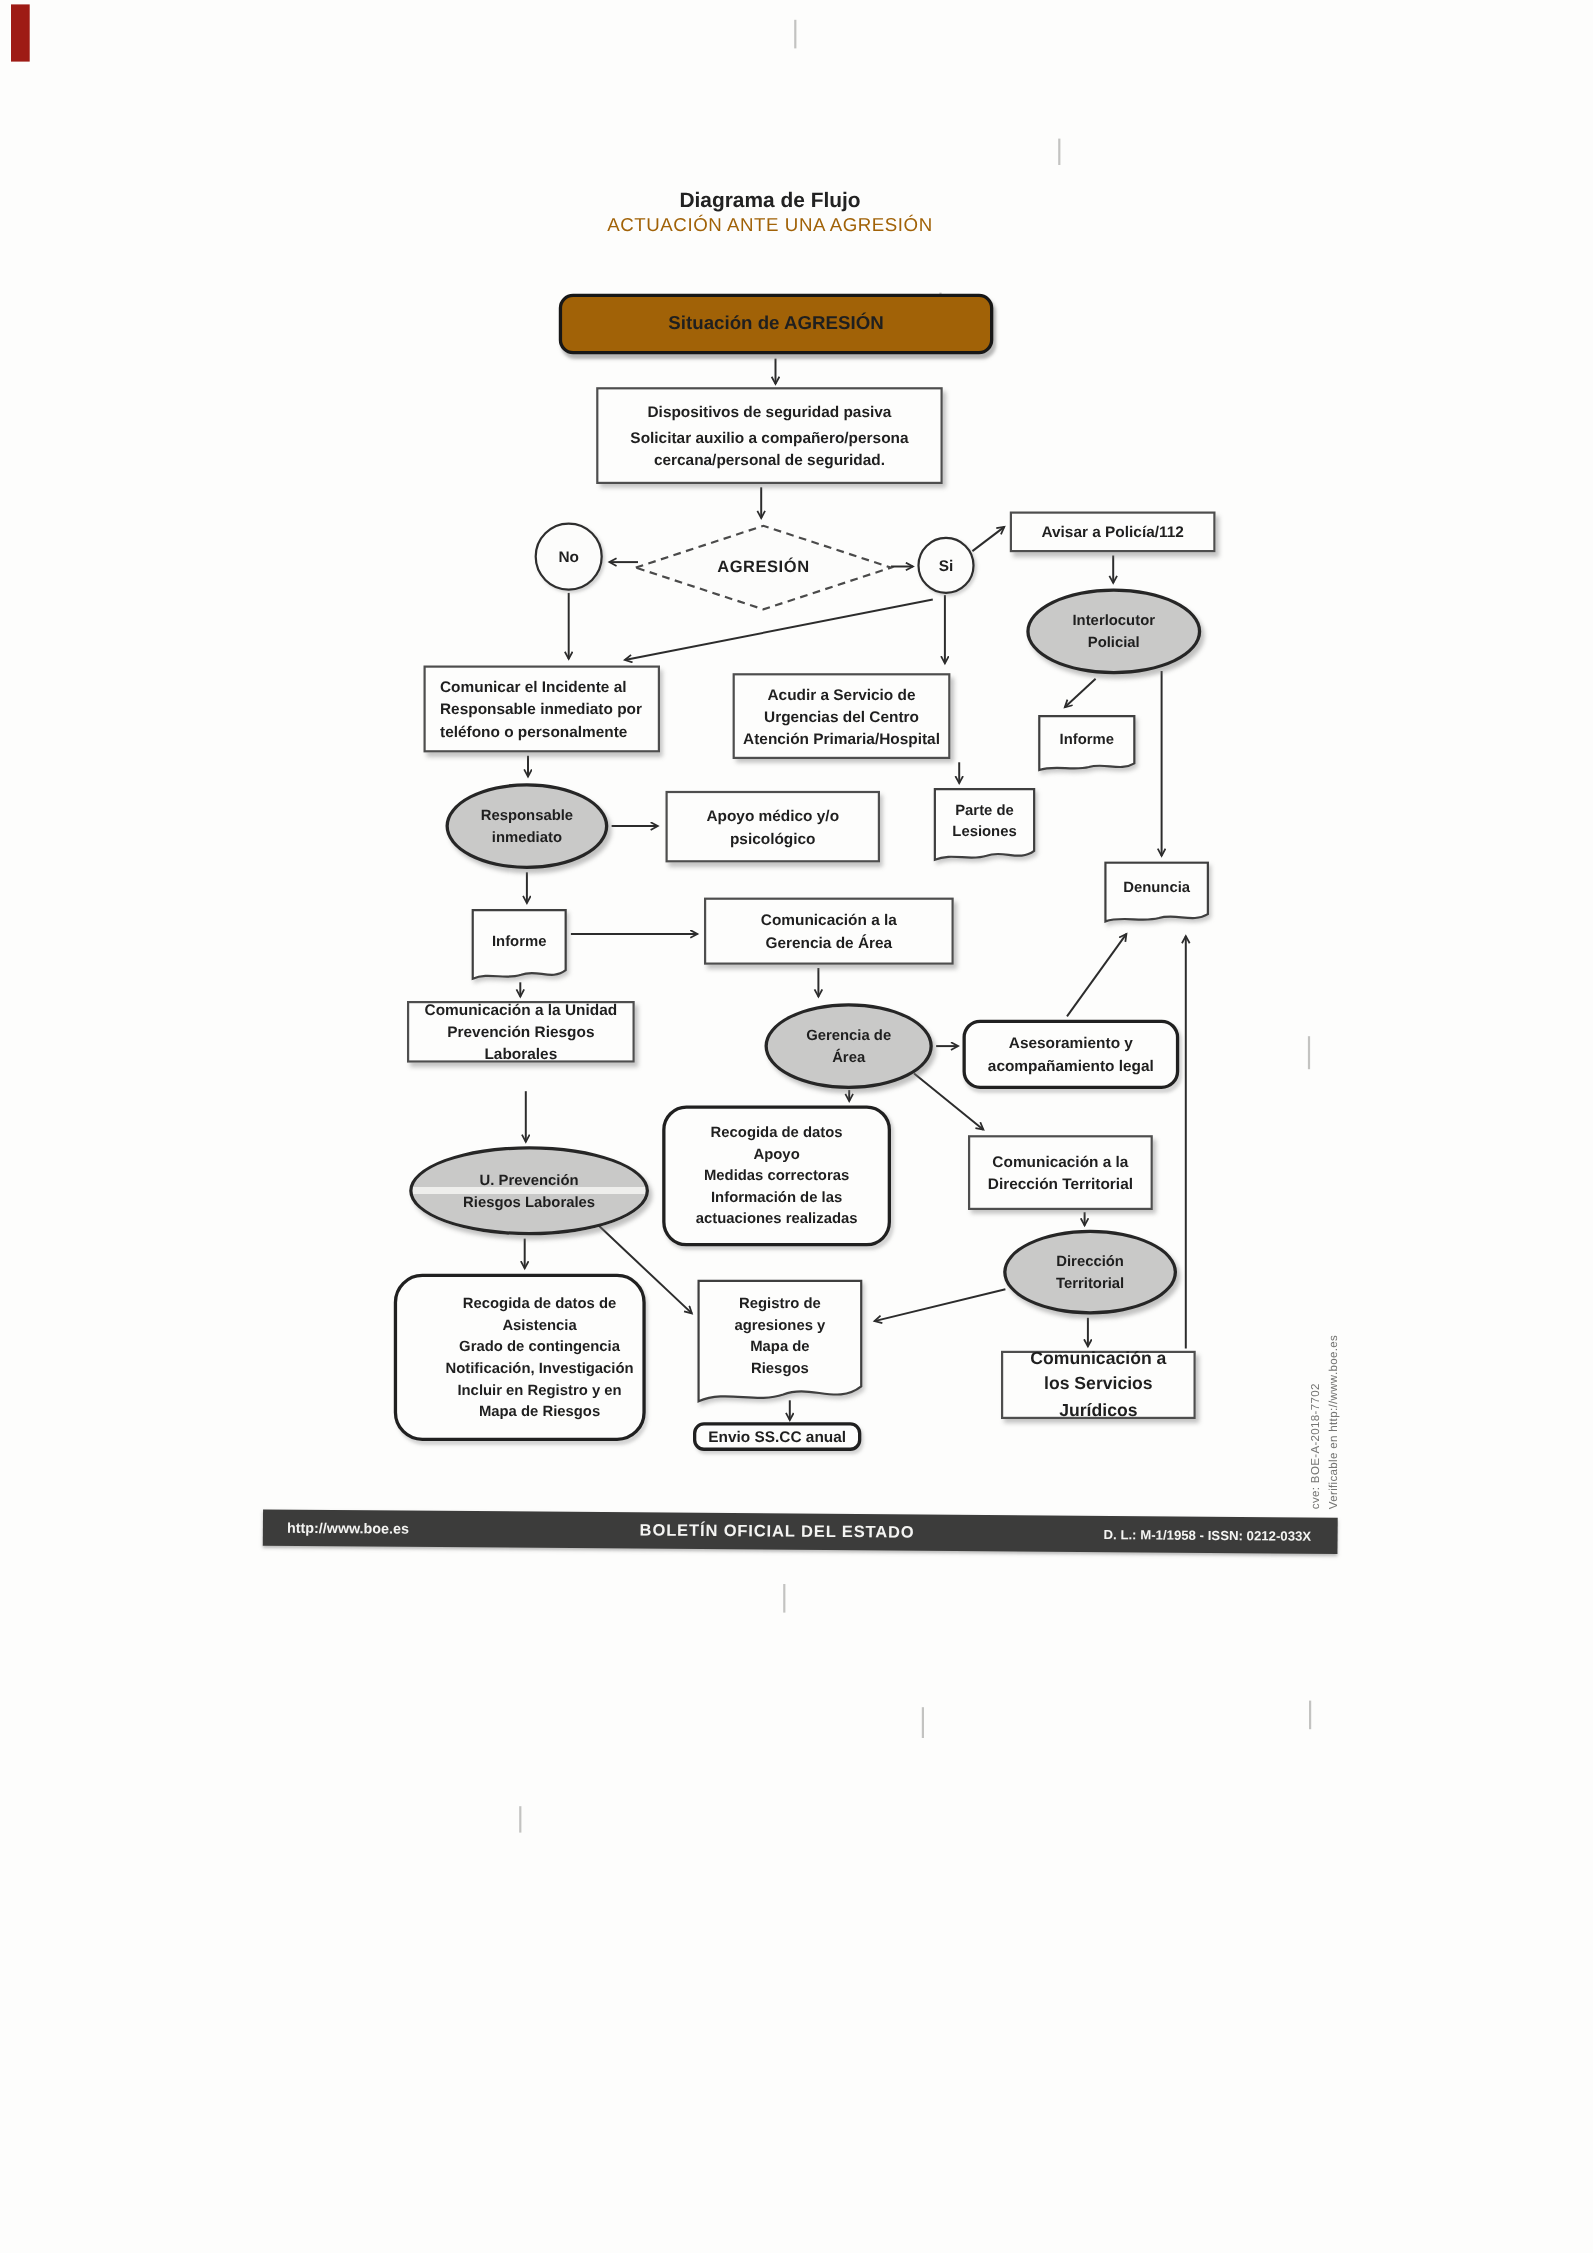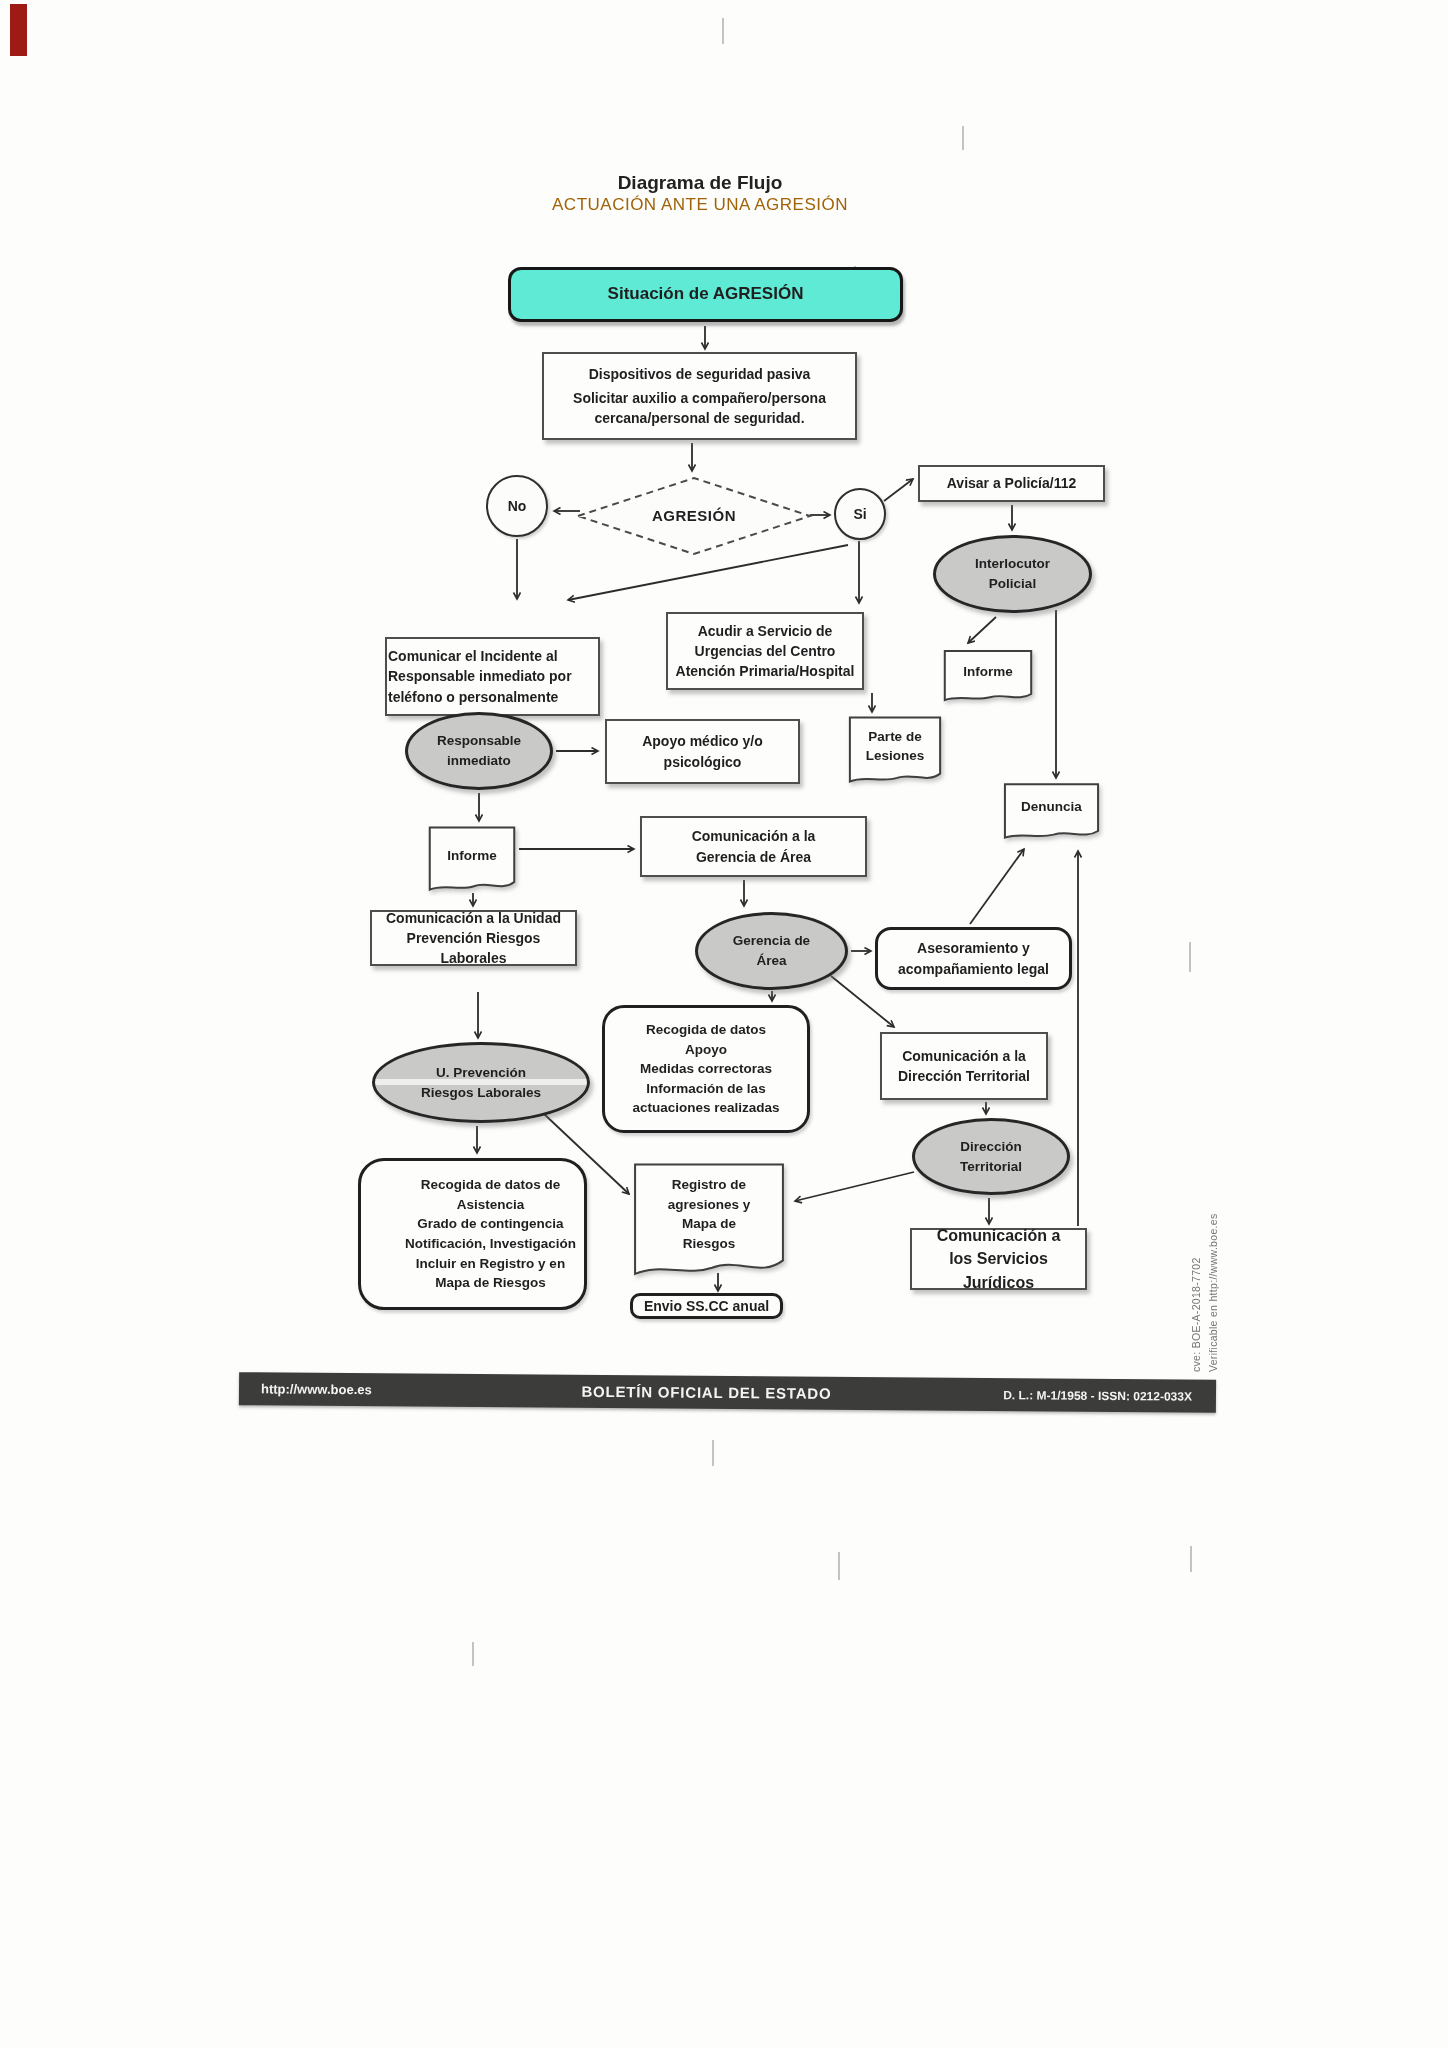--- a/index.html
+++ b/index.html
@@ -13,21 +13,21 @@
   .node{
     position:absolute;display:flex;align-items:center;justify-content:center;
     text-align:center;font-weight:700;font-size:13.5px;line-height:1.45;
     color:#1f1f1f;z-index:2;box-sizing:border-box;
   }
   .rect{background:#fdfdfc;border:2px solid #4e4e4e;box-shadow:3px 4px 4px rgba(125,125,125,.45);}
   .round{background:#fdfdfc;border:3px solid #202020;border-radius:18px;box-shadow:2px 3px 3px rgba(135,135,135,.35);}
   .ellipse{background:#c9c9c8;border:3px solid #262626;border-radius:50%;box-shadow:3px 4px 4px rgba(120,120,120,.45);}
   .ellipse-split{background:linear-gradient(#c9c9c8 0 46%,#eeeeec 46% 54%,#c9c9c8 54% 100%);}
   .circle{background:#fcfcfb;border:2px solid #2e2e2e;border-radius:50%;box-shadow:2px 2px 3px rgba(140,140,140,.4);}
-  .start{background:#5eead4;border:3px solid #171717;border-radius:13px;box-shadow:2px 4px 3px rgba(110,110,110,.5);font-size:17px;}
+  .start{background:#a16207;border:3px solid #171717;border-radius:13px;box-shadow:2px 4px 3px rgba(110,110,110,.5);font-size:17px;}
   .align-left{justify-content:flex-start;text-align:left;}
   
   .doc{filter:drop-shadow(2px 3px 2px rgba(120,120,120,.4));}
   .doc svg{position:absolute;inset:0;width:100%;height:100%;}
   .doc .doc-label{position:relative;z-index:1;padding-bottom:12%;}
   
   .titleblock{left:430px;top:172px;width:540px;text-align:center;z-index:2;}
   .title{font-size:19px;font-weight:700;color:#222;}
   .subtitle{font-size:17px;font-weight:400;letter-spacing:.5px;color:#a16207;margin-top:1px;}
   
@@ -140,21 +140,21 @@
     <span style="max-width:95px;">Interlocutor Policial</span>
   </div>
 
   <div class="node doc" style="left:943px;top:650px;width:90px;height:55px;">
     <svg viewBox="0 0 100 100" preserveAspectRatio="none">
       <path d="M2,2 L98,2 L98,80 C84,94 68,78 52,86 C36,93 18,82 2,91 Z" fill="#fdfdfc" stroke="#3f3f3f" stroke-width="2" vector-effect="non-scaling-stroke"></path>
     </svg>
     <span class="doc-label">Informe</span>
   </div>
 
-  <div class="node rect align-left" style="left:385px;top:637px;width:215px;height:79px;padding-left:1px;font-size:14px;">
+  <div class="node rect align-left" style="left:385px;top:605px;width:215px;height:79px;padding-left:13px;font-size:14px;">
     <span style="max-width:190px;">Comunicar el Incidente al Responsable inmediato por teléfono o personalmente</span>
   </div>
 
   <div class="node rect" style="left:666px;top:612px;width:198px;height:78px;font-size:14px;">
     <span style="max-width:185px;">Acudir a Servicio de Urgencias del Centro Atención Primaria/Hospital</span>
   </div>
 
   <div class="node doc" style="left:848px;top:716px;width:94px;height:72px;">
     <svg viewBox="0 0 100 100" preserveAspectRatio="none">
       <path d="M2,2 L98,2 L98,80 C84,94 68,78 52,86 C36,93 18,82 2,91 Z" fill="#fdfdfc" stroke="#3f3f3f" stroke-width="2" vector-effect="non-scaling-stroke"></path>

